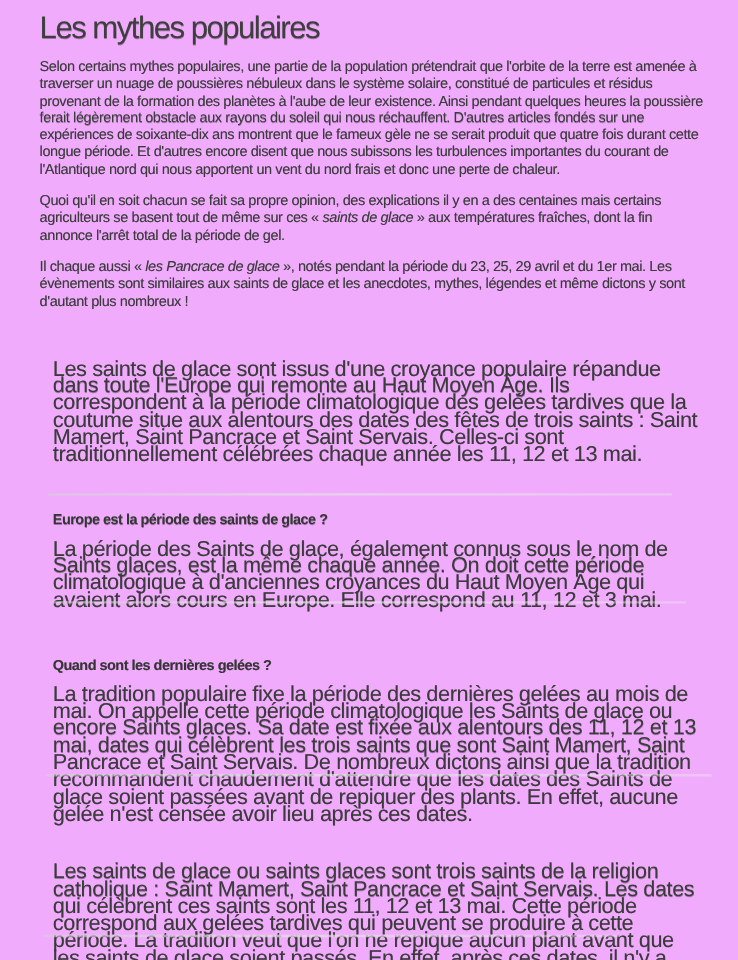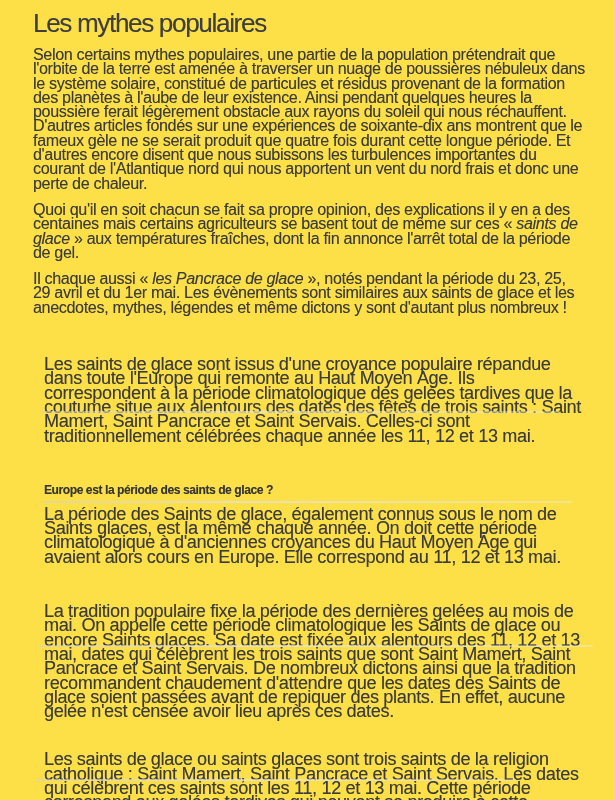--- a/index.html
+++ b/index.html
@@ -4,21 +4,21 @@
 <style>
   html, body {
     margin: 0;
     padding: 0;
     background: #ffffff;
   }
   .page {
     position: relative;
     width: 615px;
     height: 800px;
-    background: #fde047;
+    background: #f0abfc;
     overflow: hidden;
     font-family: "Liberation Sans", "DejaVu Sans", sans-serif;
     color: #3b3b3b;
     text-shadow: 0.2px 0.2px 0.3px rgba(55,55,55,0.45);
   }
   .doc {
     padding: 8px 0 0 33px;
   }
   h1.doc-title {
     margin: 0;
@@ -27,21 +27,21 @@
     letter-spacing: -1.3px;
     line-height: 30px;
     color: #3e3e3e;
   }
   .intro {
     margin-top: 10px;
     width: 553px;
   }
   .intro p {
     margin: 0 0 12px 0;
-    font-size: 16px;
+    font-size: 12px;
     line-height: 14.3px;
     letter-spacing: -0.3px;
     color: #3b3b3b;
   }
   .intro p em {
   }
   .qa {
     margin-left: 11px;
     width: 540px;
   }
@@ -91,24 +91,25 @@
 
       <p><span>Il chaque aussi « </span><em>les Pancrace de glace</em><span> », notés pendant la période du 23, 25, 29 avril et du 1er mai. Les évènements sont similaires aux saints de glace et les anecdotes, mythes, légendes et même dictons y sont d'autant plus nombreux !</span></p>
     </div>
 
     <section class="qa qa-block-1">
       <p>Les saints de glace sont issus d'une croyance populaire répandue dans toute l'Europe qui remonte au Haut Moyen Âge. Ils correspondent à la période climatologique des gelées tardives que la coutume situe aux alentours des dates des fêtes de trois saints : Saint Mamert, Saint Pancrace et Saint Servais. Celles-ci sont traditionnellement célébrées chaque année les 11, 12 et 13 mai.</p>
     </section>
 
     <section class="qa qa-block-2">
       <h2>Europe est la période des saints de glace ?</h2>
-      <p>La période des Saints de glace, également connus sous le nom de Saints glaces, est la même chaque année. On doit cette période climatologique à d'anciennes croyances du Haut Moyen Âge qui avaient alors cours en Europe. Elle correspond au 11, 12 et 13 mai.</p>
+      <p>La période des Saints de glace, également connus sous le nom de Saints glaces, est la même chaque année. On doit cette période climatologique à d'anciennes croyances du Haut Moyen Âge qui avaient alors cours en Europe. Elle correspond au 11, 12 et 3 mai.</p>
     </section>
 
     <section class="qa qa-block-3">
+      <h2>Quand sont les dernières gelées ?</h2>
       <p>La tradition populaire fixe la période des dernières gelées au mois de mai. On appelle cette période climatologique les Saints de glace ou encore Saints glaces. Sa date est fixée aux alentours des 11, 12 et 13 mai, dates qui célèbrent les trois saints que sont Saint Mamert, Saint Pancrace et Saint Servais. De nombreux dictons ainsi que la tradition recommandent chaudement d'attendre que les dates des Saints de glace soient passées avant de repiquer des plants. En effet, aucune gelée n'est censée avoir lieu après ces dates.</p>
     </section>
 
     <section class="qa qa-block-4">
       <p>Les saints de glace ou saints glaces sont trois saints de la religion catholique : Saint Mamert, Saint Pancrace et Saint Servais. Les dates qui célèbrent ces saints sont les 11, 12 et 13 mai. Cette période correspond aux gelées tardives qui peuvent se produire à cette période. La tradition veut que l'on ne repique aucun plant avant que les saints de glace soient passés. En effet, après ces dates, il n'y a plus de risque de gelées.</p>
     </section>
 
   </div>
 
   <div class="scan-line scan-line-1"></div>

